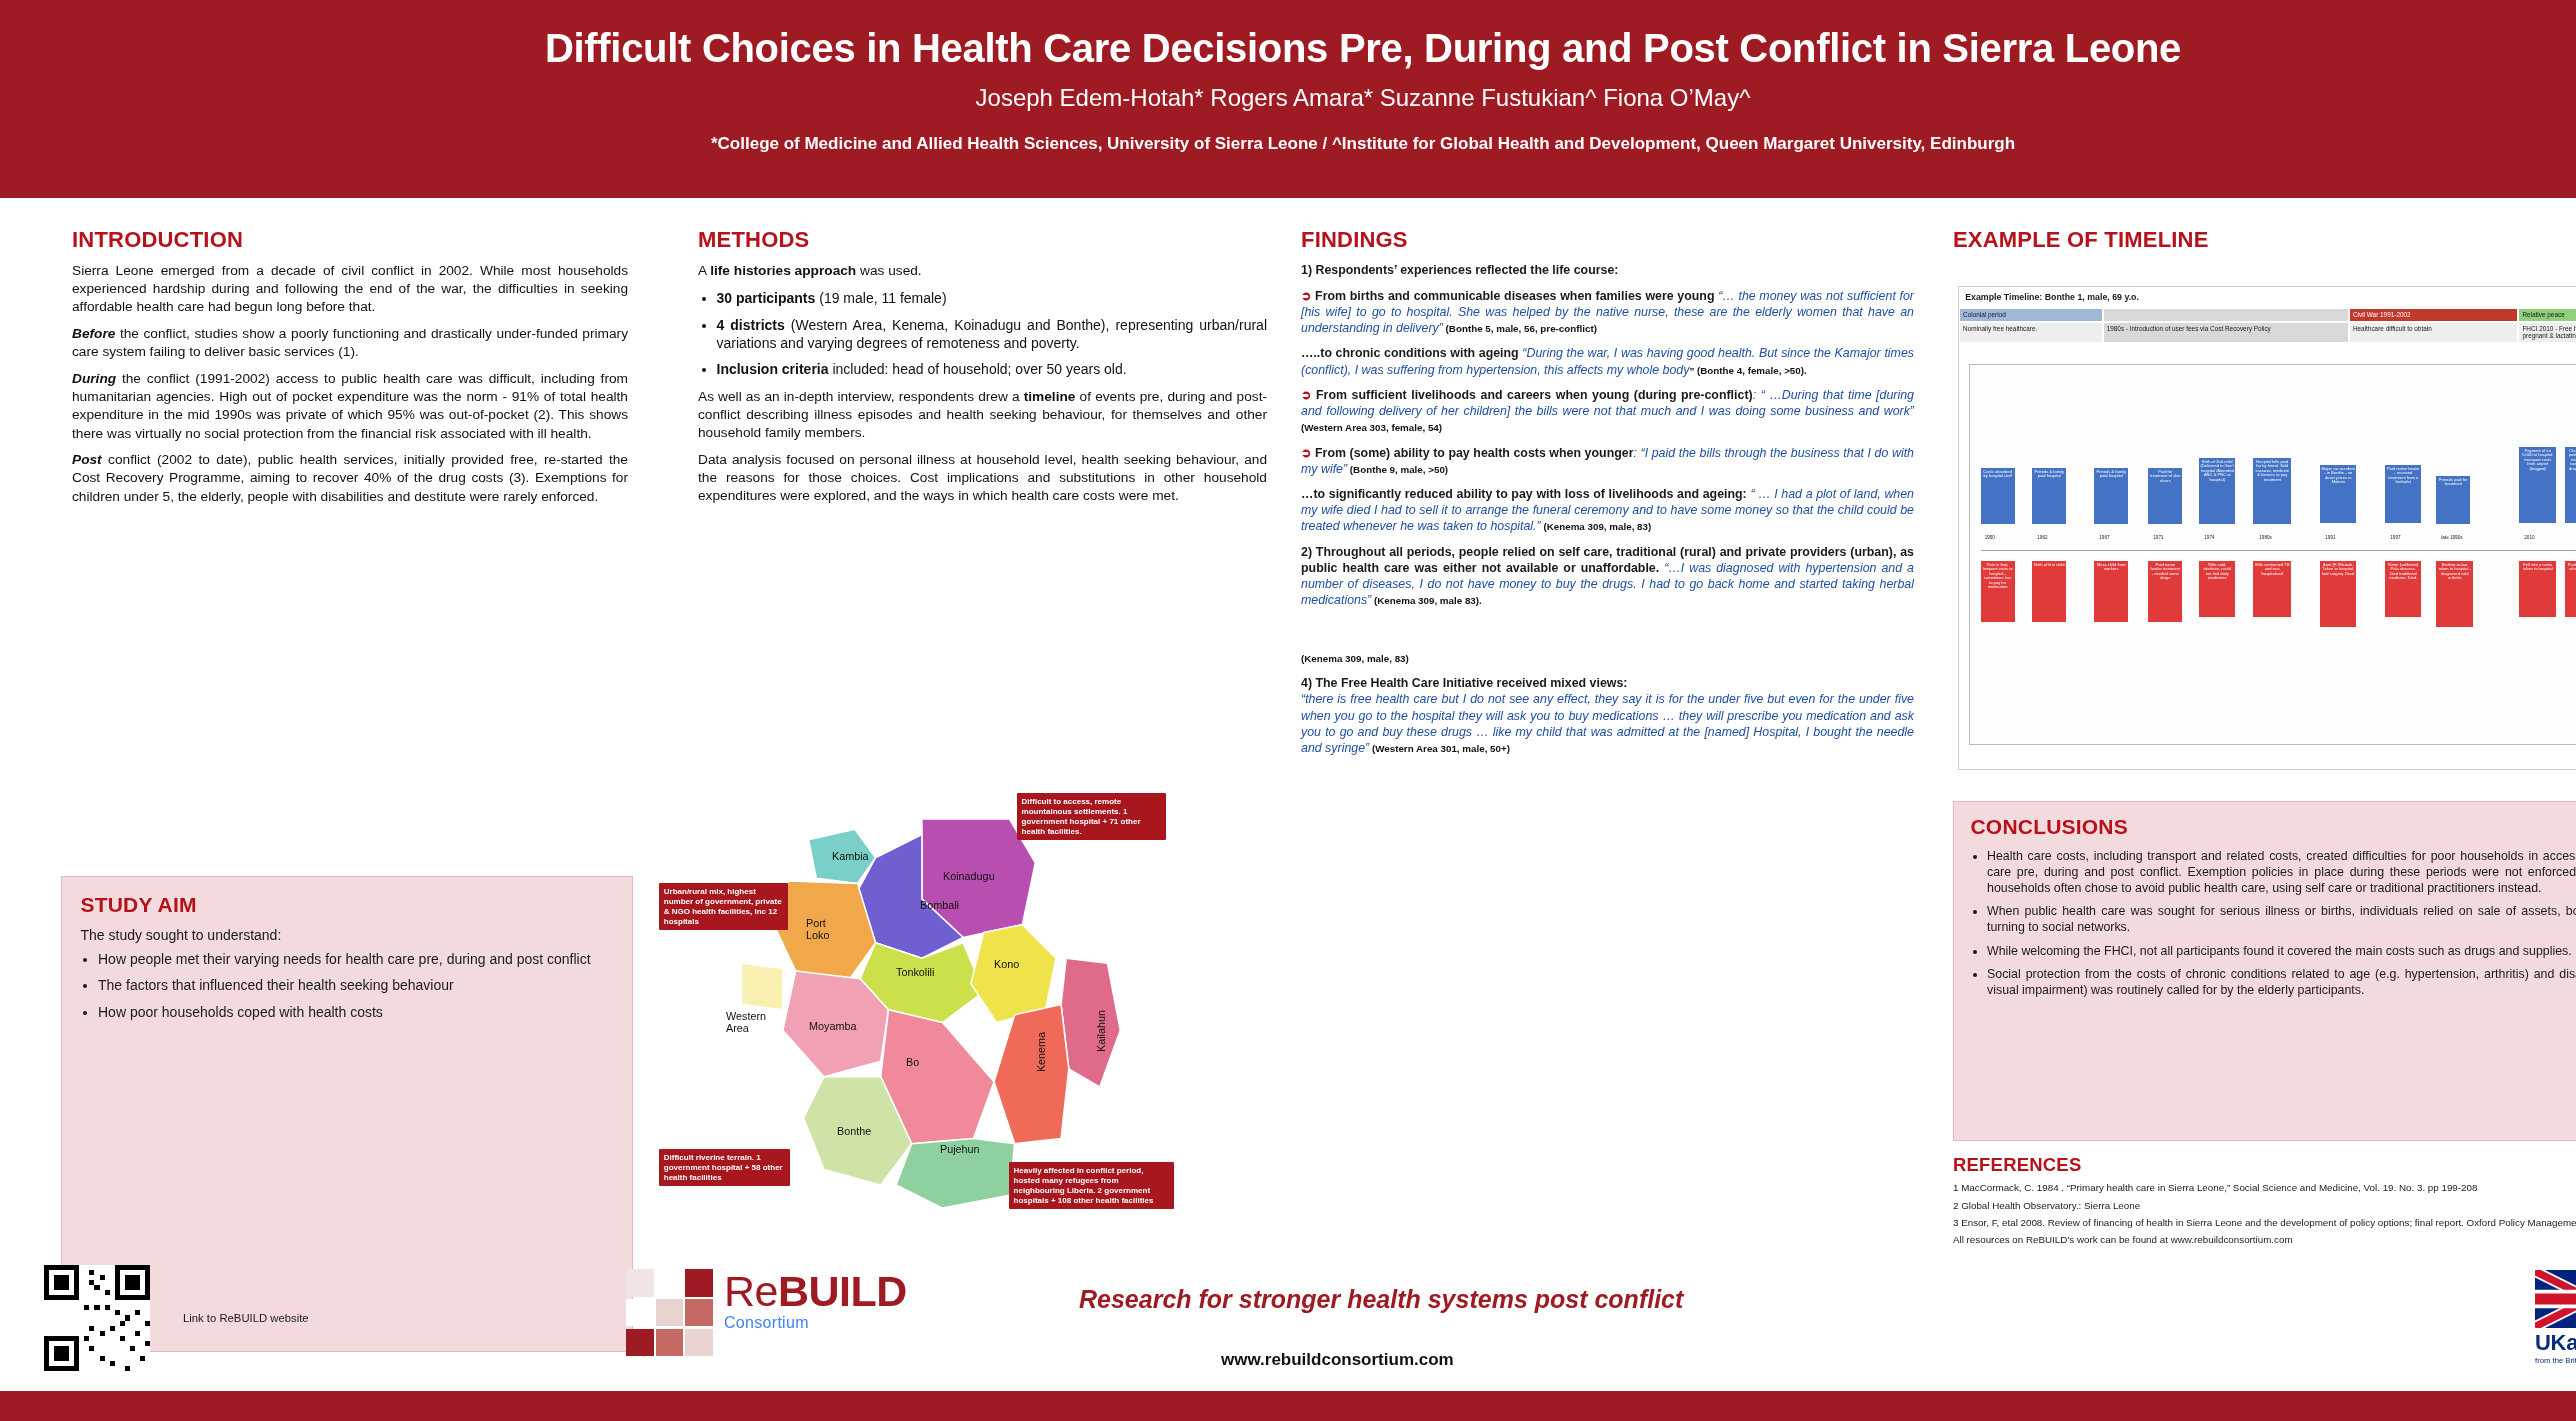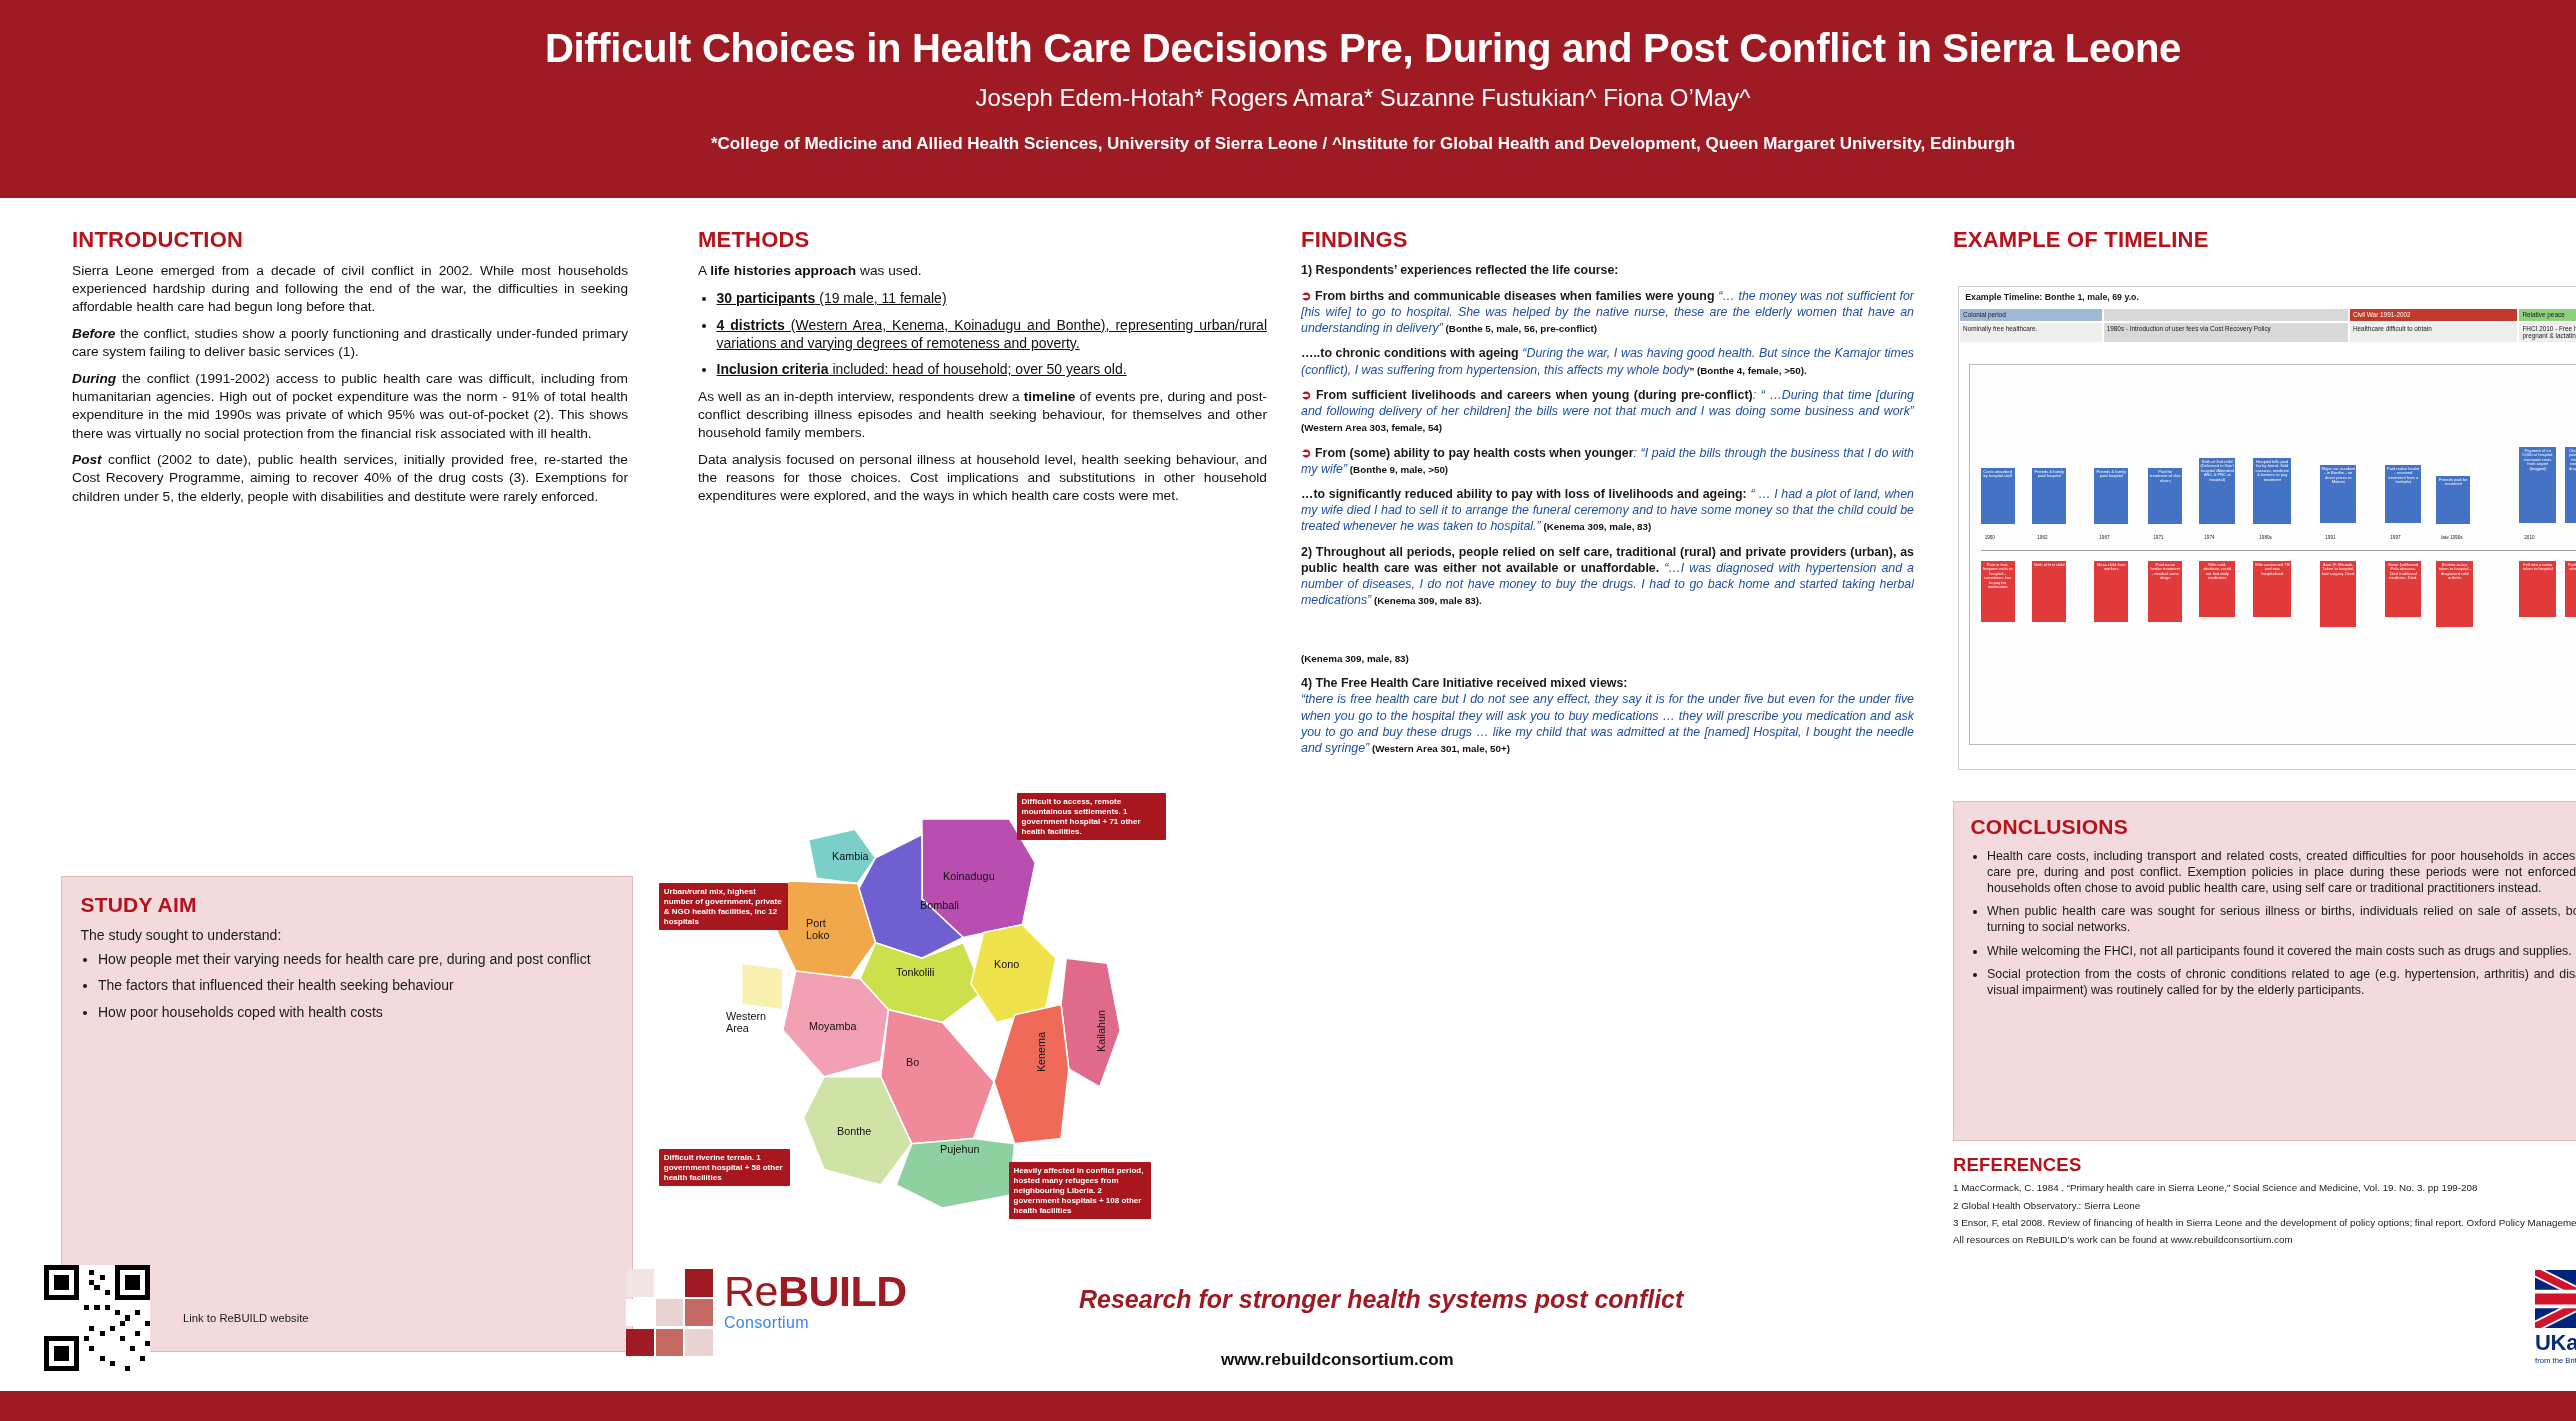--- a/index.html
+++ b/index.html
@@ -47,21 +47,21 @@
     position:absolute; left:61px; top:876px; width:572px; height:476px;
     background:#f3dadc; border:0.5px solid #e4b9bd; padding:15.5px 18.5px;
   }
   .aim-box .sec-title { color:#b5121b; font-size:21px; margin-bottom:10.3px; }
   .aim-box .lead { font-size:14px; margin-bottom:7.2px; }
   .aim-list { margin:0; padding-left:17.5px; }
   .aim-list li { font-size:14px; line-height:1.3; margin-bottom:8.2px; }
 
   
   #col2 { left:698px; top:227px; width:569px; }
-  .m-list { margin:5.2px 0 9.3px 0; padding-left:18.5px;text-decoration:underline; }
+  .m-list { margin:5.2px 0 9.3px 0; padding-left:18.5px; }
   .m-list li { font-size:14px; line-height:1.3; margin-bottom:8.2px; }
 
   
   .map-wrap { position:absolute; left:654px; top:788px; width:608px; height:464px; }
   .map-svg { position:absolute; left:0; top:0; }
   .map-note {
     position:absolute; background:#a8161e; color:#fff; font-size:8px; line-height:1.25;
     padding:3.6px 4.6px; font-weight:bold; border-radius:1px;
   }
   .map-label { position:absolute; font-size:10.8px; color:#111; font-weight:normal; }
@@ -210,21 +210,21 @@
     <div class="map-label" style="left:155px; top:232px;">Moyamba</div>
     <div class="map-label" style="left:252px; top:268px;">Bo</div>
     <div class="map-label" style="left:367px; top:258px; transform:rotate(-90deg);">Kenema</div>
     <div class="map-label" style="left:426px; top:237px; transform:rotate(-90deg);">Kailahun</div>
     <div class="map-label" style="left:183px; top:337px;">Bonthe</div>
     <div class="map-label" style="left:286px; top:355px;">Pujehun</div>
 
     <div class="map-note" style="left:363px; top:5.2px; width:149px;">Difficult to access, remote mountainous settlements. 1 government hospital + 71 other health facilities.</div>
     <div class="map-note" style="left:5.2px; top:95px; width:129px;">Urban/rural mix, highest number of government, private &amp; NGO health facilities, inc 12 hospitals</div>
     <div class="map-note" style="left:5.2px; top:361px; width:131px;">Difficult riverine terrain. 1 government hospital + 58 other health facilities</div>
-    <div class="map-note" style="left:355px; top:374px; width:142px;">Heavily affected in conflict period, hosted many refugees from neighbouring Liberia. 2 government hospitals + 108 other health facilities</div>
+    <div class="map-note" style="left:355px; top:374px; width:165px;">Heavily affected in conflict period, hosted many refugees from neighbouring Liberia. 2 government hospitals + 108 other health facilities</div>
   </div>
 
   <div class="col" id="col3">
     <h2 class="sec-title">FINDINGS</h2>
 
     <div class="f-block"><b>1) Respondents’ experiences reflected the life course:</b></div>
 
     <div class="f-block">
       <span class="arrow">➲</span>
       <b>From births and communicable diseases when families were young</b><span class="q"> “… the money was not sufficient for [his wife] to go to hospital. She was helped by the native nurse, these are the elderly women that have an understanding in delivery”</span><span class="src"> (Bonthe 5, male, 56, pre-conflict)</span>

